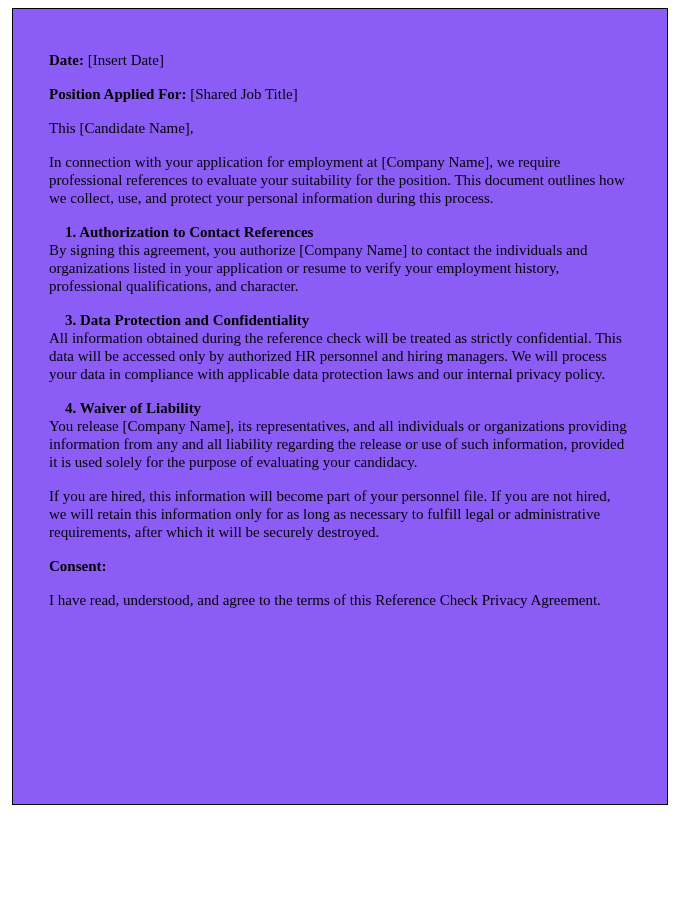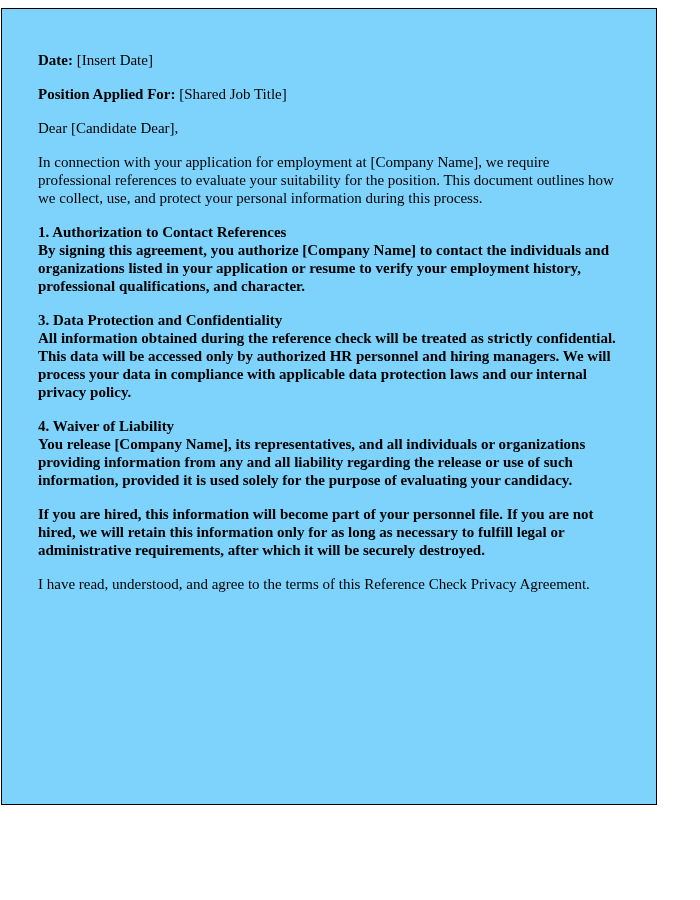--- a/index.html
+++ b/index.html
@@ -9,66 +9,66 @@
   }
   body {
     width: 700px;
     height: 900px;
     position: relative;
     font-family: "Liberation Serif", serif;
     color: #000000;
   }
   .page {
     position: absolute;
-    left: 1px;
+    left: 12px;
     top: 8px;
     width: 656px;
     height: 797px;
     border: 1px solid #000000;
     box-sizing: border-box;
-    background: #7dd3fc;
+    background: #8b5cf6;
   }
   .content {
     padding: 42px 36px 0 36px;
     font-size: 15px;
     line-height: 18px;
   }
   .content p {
     margin: 0 0 16px 0;
   }
   .bold {
     font-weight: bold;
   }
   .section {
     margin: 0 0 16px 0;
   }
   .section p {
     margin: 0;
-    font-weight: bold;
   }
   .section .section-heading {
     font-weight: bold;
+    margin-left: 16px;
   }
 </style>
 </head>
 <body>
 
 <div class="page">
   <div class="content">
 
     <p>
       <span class="bold">Date:</span><span> [Insert Date]</span>
     </p>
 
 
     <p>
       <span class="bold">Position Applied For:</span><span> [Shared Job Title]</span>
     </p>
 
-    <p>Dear [Candidate Dear],</p>
+    <p>This [Candidate Name],</p>
 
     <p>In connection with your application for employment at [Company Name], we require professional references to evaluate your suitability for the position. This document outlines how we collect, use, and protect your personal information during this process.</p>
 
     <div class="section">
       <p class="section-heading">1. Authorization to Contact References</p>
       <p class="section-body">By signing this agreement, you authorize [Company Name] to contact the individuals and organizations listed in your application or resume to verify your employment history, professional qualifications, and character.</p>
     </div>
 
     <div class="section">
     </div>
@@ -80,17 +80,18 @@
 
     <div class="section">
       <p class="section-heading">4. Waiver of Liability</p>
       <p class="section-body">You release [Company Name], its representatives, and all individuals or organizations providing information from any and all liability regarding the release or use of such information, provided it is used solely for the purpose of evaluating your candidacy.</p>
     </div>
 
     <div class="section">
       <p class="section-body">If you are hired, this information will become part of your personnel file. If you are not hired, we will retain this information only for as long as necessary to fulfill legal or administrative requirements, after which it will be securely destroyed.</p>
     </div>
 
+    <p class="bold">Consent:</p>
 
     <p>I have read, understood, and agree to the terms of this Reference Check Privacy Agreement.</p>
 
   </div>
 </div>
 
 </body></html>

